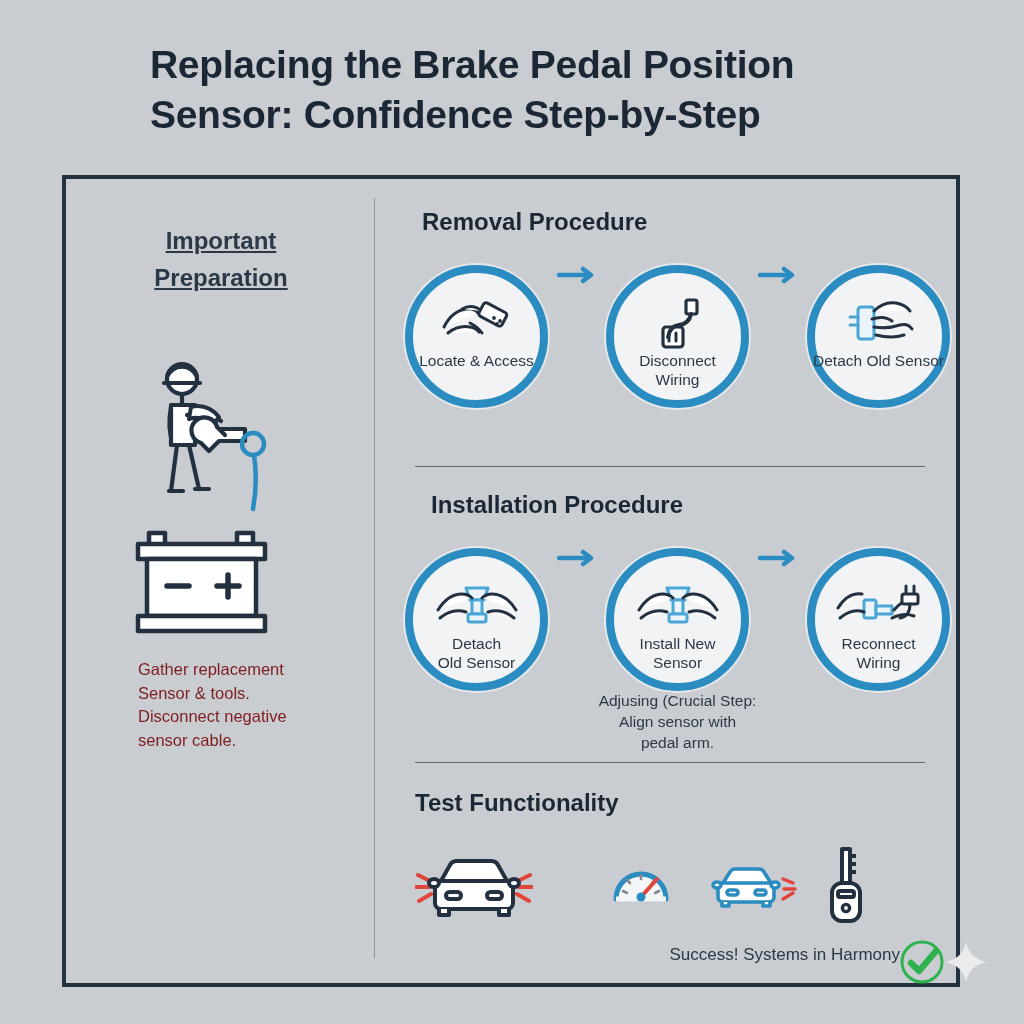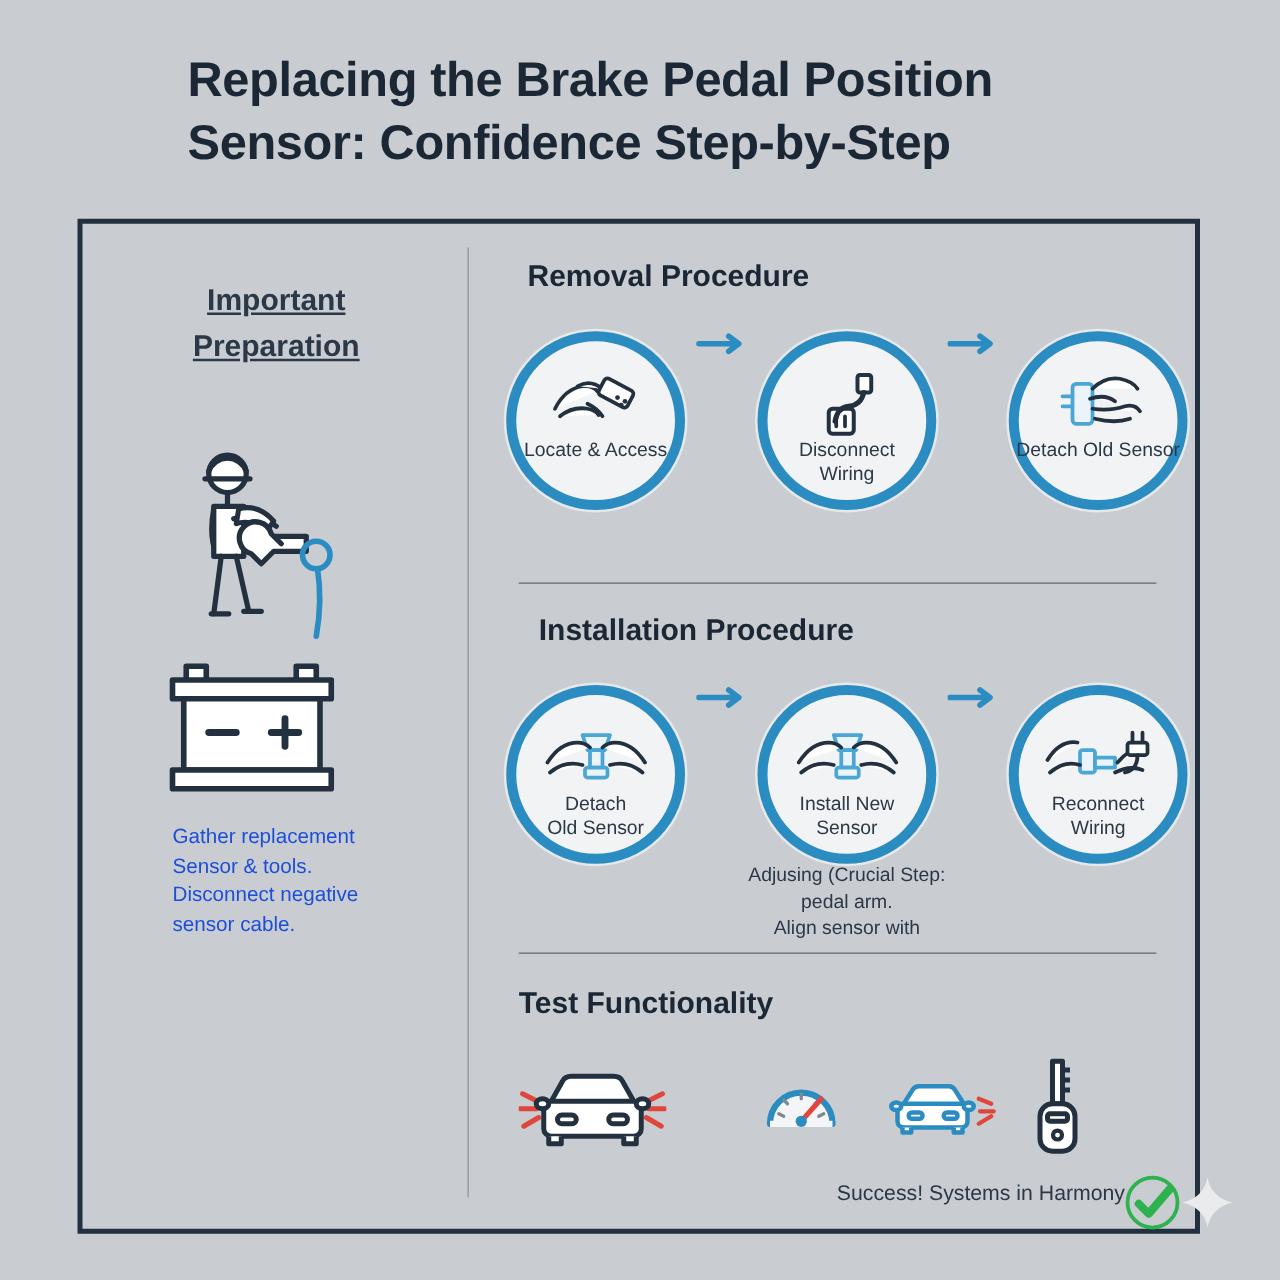--- a/index.html
+++ b/index.html
@@ -35,21 +35,21 @@
   .left-head{
     position:absolute;left:86px;top:222px;width:270px;
     text-align:center;font-size:24px;line-height:37px;font-weight:bold;
     color:#2b3847;
     text-decoration:underline;
   }
   .mechanic{position:absolute;left:135px;top:355px;width:170px;height:160px;}
   .battery{position:absolute;left:133px;top:528px;width:155px;height:115px;}
   .prep-text{
     position:absolute;left:138px;top:658px;width:215px;
-    font-size:16.5px;line-height:23.5px;color:#1d4ed8;
+    font-size:16.5px;line-height:23.5px;color:#7f1d1d;
   }
   .prep-text div{white-space:nowrap;}
 
   
   .sec-title{
     position:absolute;font-size:24px;font-weight:bold;color:#1b2735;
   }
   #sec-removal{left:422px;top:208px;}
   #sec-install{left:415px;top:491px;margin-left:16px;}
   #sec-test{left:415px;top:789px;}
@@ -308,22 +308,22 @@
       </svg>
       <div class="cap">
         <div>Reconnect</div>
         <div>Wiring</div>
       </div>
     </div>
   </div>
 
   <div class="note">
     <div>Adjusing (Crucial Step:</div>
+    <div>Align sensor with</div>
     <div>pedal arm.</div>
-    <div>Align sensor with</div>
   </div>
 
   <div class="hr" id="hr2"></div>
 
   <div class="sec-title" id="sec-test">Test Functionality</div>
 
   <div class="test-icons">
 
     <svg class="ti" id="ti-car" width="118" height="68" viewBox="0 0 118 68">
       <g stroke="#e0463c" stroke-width="4" stroke-linecap="round">

